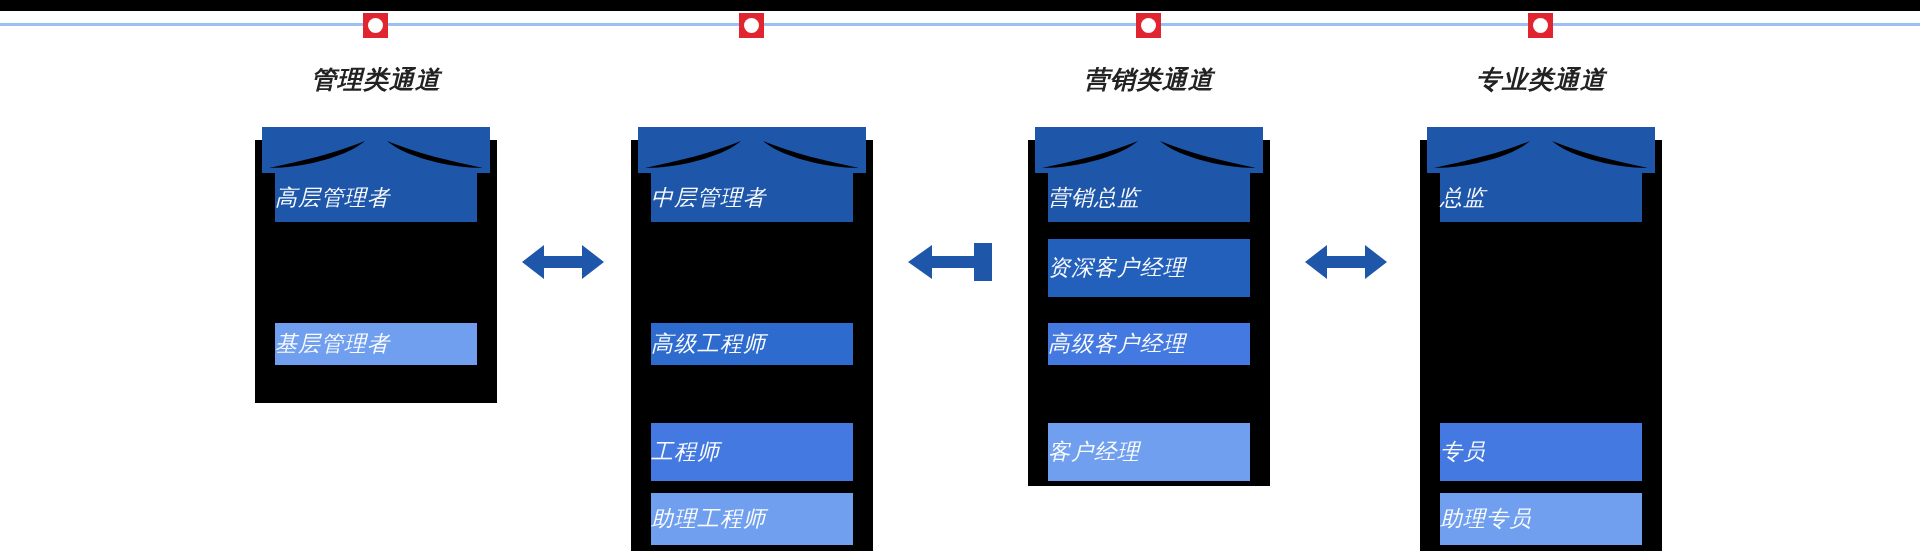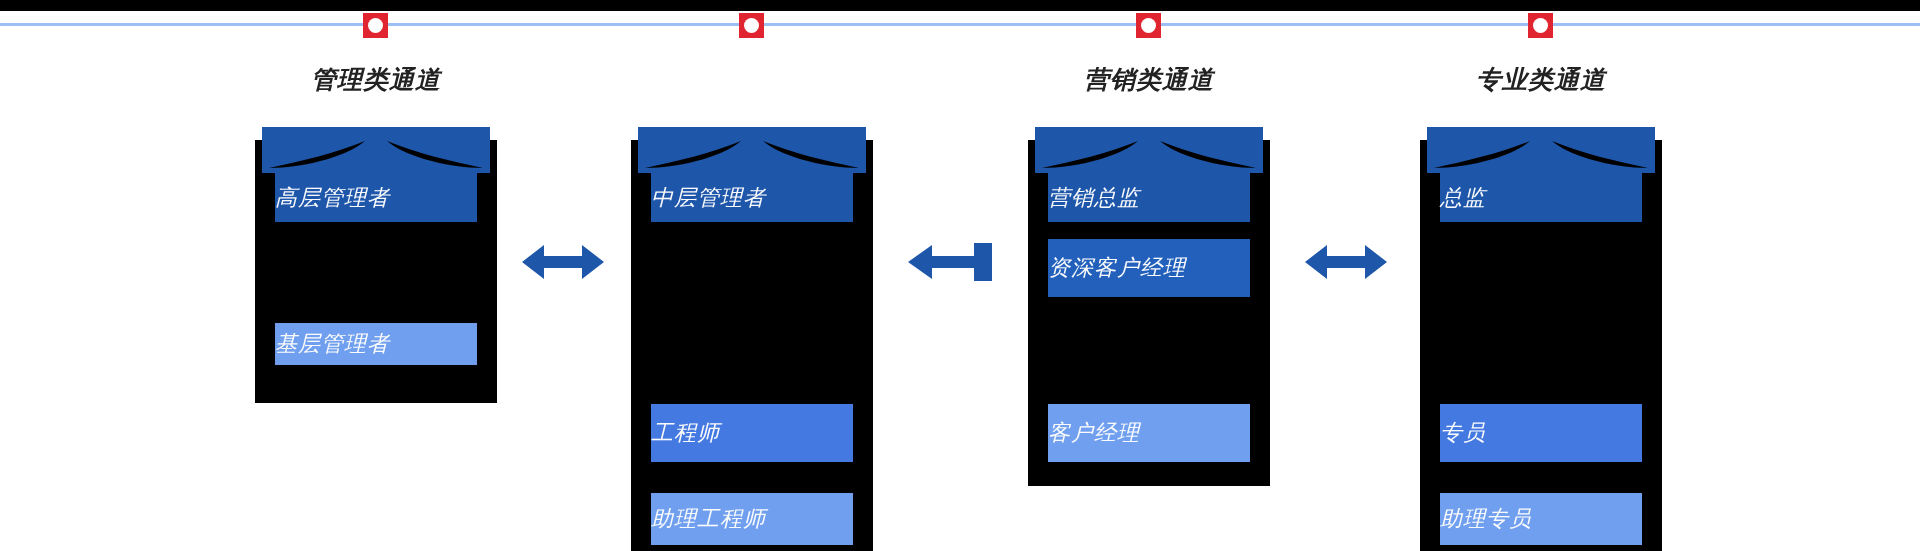--- a/index.html
+++ b/index.html
@@ -12,21 +12,21 @@
   .marker{position:absolute;left:108px;top:13px;width:25px;height:25px;background:#e02531;}
   .marker .dot{position:absolute;left:5px;top:5px;width:15px;height:15px;border-radius:50%;background:#ffffff;}
   .title{position:absolute;left:0;top:63px;width:242px;text-align:center;
          font-size:25px;font-weight:bold;color:#222222;letter-spacing:1px;}
   .frame{position:absolute;left:0;top:140px;width:242px;background:#000000;}
   .f3{height:263px}.f4{height:346px}.f5{height:445px}
   .band{position:absolute;left:7px;top:127px;width:228px;height:46px;}
   .box{position:absolute;left:20px;width:202px;display:flex;align-items:center;justify-content:flex-start;}
   .box span{color:#fafbfd;font-size:22px;letter-spacing:1px;white-space:nowrap;}
   .r0{top:173px;height:49px}.r1{top:239px;height:58px}.r2{top:323px;height:42px}
-  .r3{top:404px;height:58px}.r4{top:493px;height:52px}
+  .r3{top:423px;height:58px}.r4{top:493px;height:52px}
   .c0{background:#1e56aa}.c1{background:#2260bb}.c2{background:#2e6bce}
   .c3{background:#4379e1}.c4{background:#6f9fee}
   .arrow{position:absolute;}
   .a1{left:522px;top:245px}.a2{left:908px;top:243px}.a3{left:1305px;top:245px}
 </style>
 </head>
 <body>
 
 <div id="stage">
 
@@ -58,20 +58,23 @@
       </div>
     <div class="frame f5"></div>
     <svg class="band" width="228" height="46" viewBox="0 0 228 46">
       <rect width="228" height="46" fill="#1e56aa"></rect>
       <path d="M103,14 C74,26 40,34 7,41 C24,41 46,38 66,32 C82,27 95,21 103,14 Z" fill="#000000"></path>
       <path d="M125,14 C154,26 188,34 221,41 C204,41 182,38 162,32 C146,27 133,21 125,14 Z" fill="#000000"></path>
     </svg>
     <div class="box r0 c0">
         <span>中层管理者</span>
       </div>
+    <div class="box r2 c2">
+        <span>高级工程师</span>
+      </div>
     <div class="box r3 c3">
         <span>工程师</span>
       </div>
     <div class="box r4 c4">
         <span>助理工程师</span>
       </div>
   </div>
 
   <div class="ladder L2">
     <div class="marker">
@@ -82,20 +85,23 @@
     <svg class="band" width="228" height="46" viewBox="0 0 228 46">
       <rect width="228" height="46" fill="#1e56aa"></rect>
       <path d="M103,14 C74,26 40,34 7,41 C24,41 46,38 66,32 C82,27 95,21 103,14 Z" fill="#000000"></path>
       <path d="M125,14 C154,26 188,34 221,41 C204,41 182,38 162,32 C146,27 133,21 125,14 Z" fill="#000000"></path>
     </svg>
     <div class="box r0 c0">
         <span>营销总监</span>
       </div>
     <div class="box r1 c1">
         <span>资深客户经理</span>
+      </div>
+    <div class="box r2 c3">
+        <span>高级客户经理</span>
       </div>
     <div class="box r3 c4">
         <span>客户经理</span>
       </div>
   </div>
 
   <div class="ladder L3">
     <div class="marker">
         <div class="dot"></div>
       </div>

